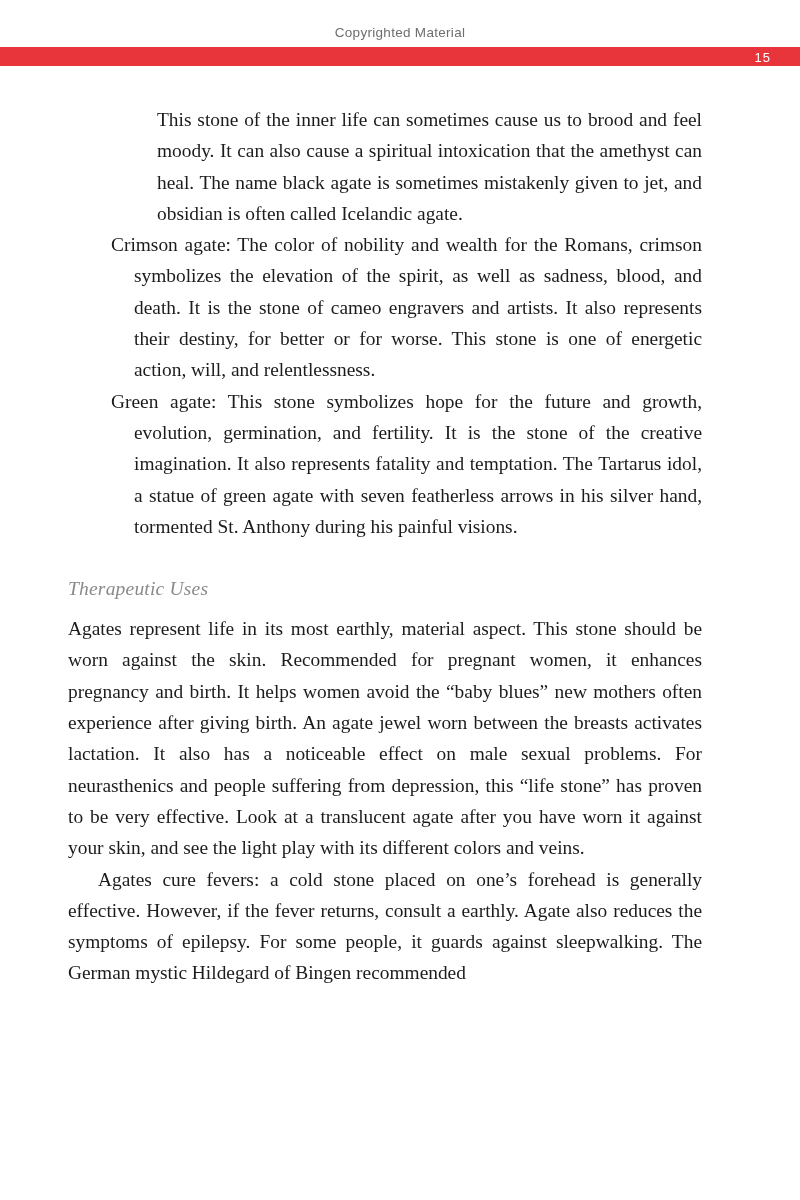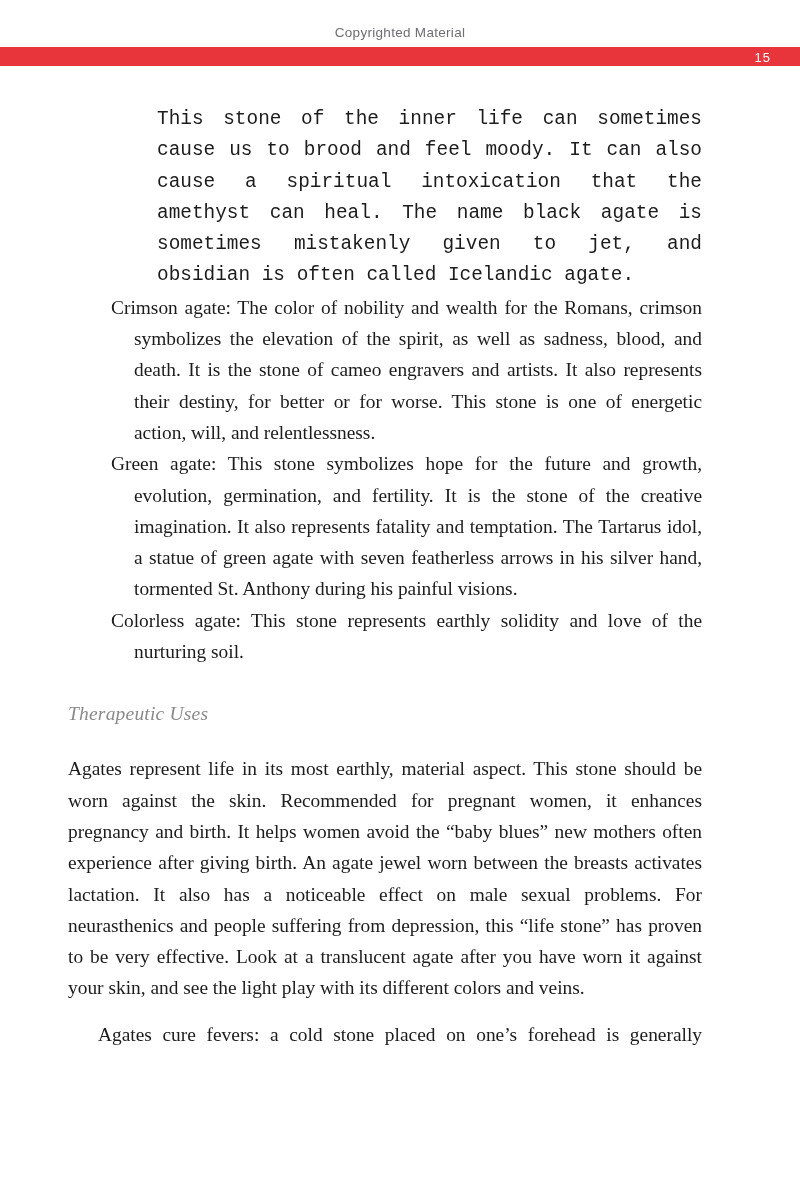--- a/index.html
+++ b/index.html
@@ -89,33 +89,32 @@
     color: #1c1c1e;
     text-align: justify;
     text-justify: inter-word;
     hyphens: none;
   }
 
   
   .para.cont-block {
     margin-left: 89px;
     width: 545px;
-    font-family: Liberation Mono, monospace;
   }
 
   
   .para.entry {
     margin-left: 66px;
     width: 568px;
     text-indent: -23px;
     padding-left: 0;
   }
 
   .para.flow {
-    margin-top: 15px;
+    margin-top: 0;
   }
 
   .para.indent-first {
     text-indent: 30px;
   }
 
   .section-heading {
     margin: 0;
     font-size: 19.5px;
     font-weight: normal;
@@ -164,21 +163,20 @@
   <div class="header-pagenum">15</div>
 
   <div class="content">
 
     <p class="para cont-block">This stone of the inner life can sometimes cause us to brood and feel moody. It can also cause a spiritual intoxication that the amethyst can heal. The name black agate is sometimes mistakenly given to jet, and obsidian is often called Icelandic agate.</p>
 
     <p class="para entry">Crimson agate: The color of nobility and wealth for the Romans, crimson symbolizes the elevation of the spirit, as well as sadness, blood, and death. It is the stone of cameo engravers and artists. It also represents their destiny, for better or for worse. This stone is one of energetic action, will, and relentlessness.</p>
 
     <p class="para entry">Green agate: This stone symbolizes hope for the future and growth, evolution, germination, and fertility. It is the stone of the creative imagination. It also represents fatality and temptation. The Tartarus idol, a statue of green agate with seven featherless arrows in his silver hand, tormented St. Anthony during his painful visions.</p>
 
-    <p class="para entry">Colorless agate: This stone represents earthly solidity and love of the nurturing soil.</p>
 
     <div class="gap-before-heading"></div>
 
     <h2 class="section-heading">Therapeutic Uses</h2>
 
     <div class="gap-after-heading"></div>
 
     <p class="para flow">Agates represent life in its most earthly, material aspect. This stone should be worn against the skin. Recommended for pregnant women, it enhances pregnancy and birth. It helps women avoid the “baby blues” new mothers often experience after giving birth. An agate jewel worn between the breasts activates lactation. It also has a noticeable effect on male sexual problems. For neurasthenics and people suffering from depression, this “life stone” has proven to be very effective. Look at a translucent agate after you have worn it against your skin, and see the light play with its different colors and veins.</p>
 
     <p class="para flow indent-first">Agates cure fevers: a cold stone placed on one’s forehead is generally effective. However, if the fever returns, consult a earthly. Agate also reduces the symptoms of epilepsy. For some people, it guards against sleepwalking. The German mystic Hildegard of Bingen recommended</p>

